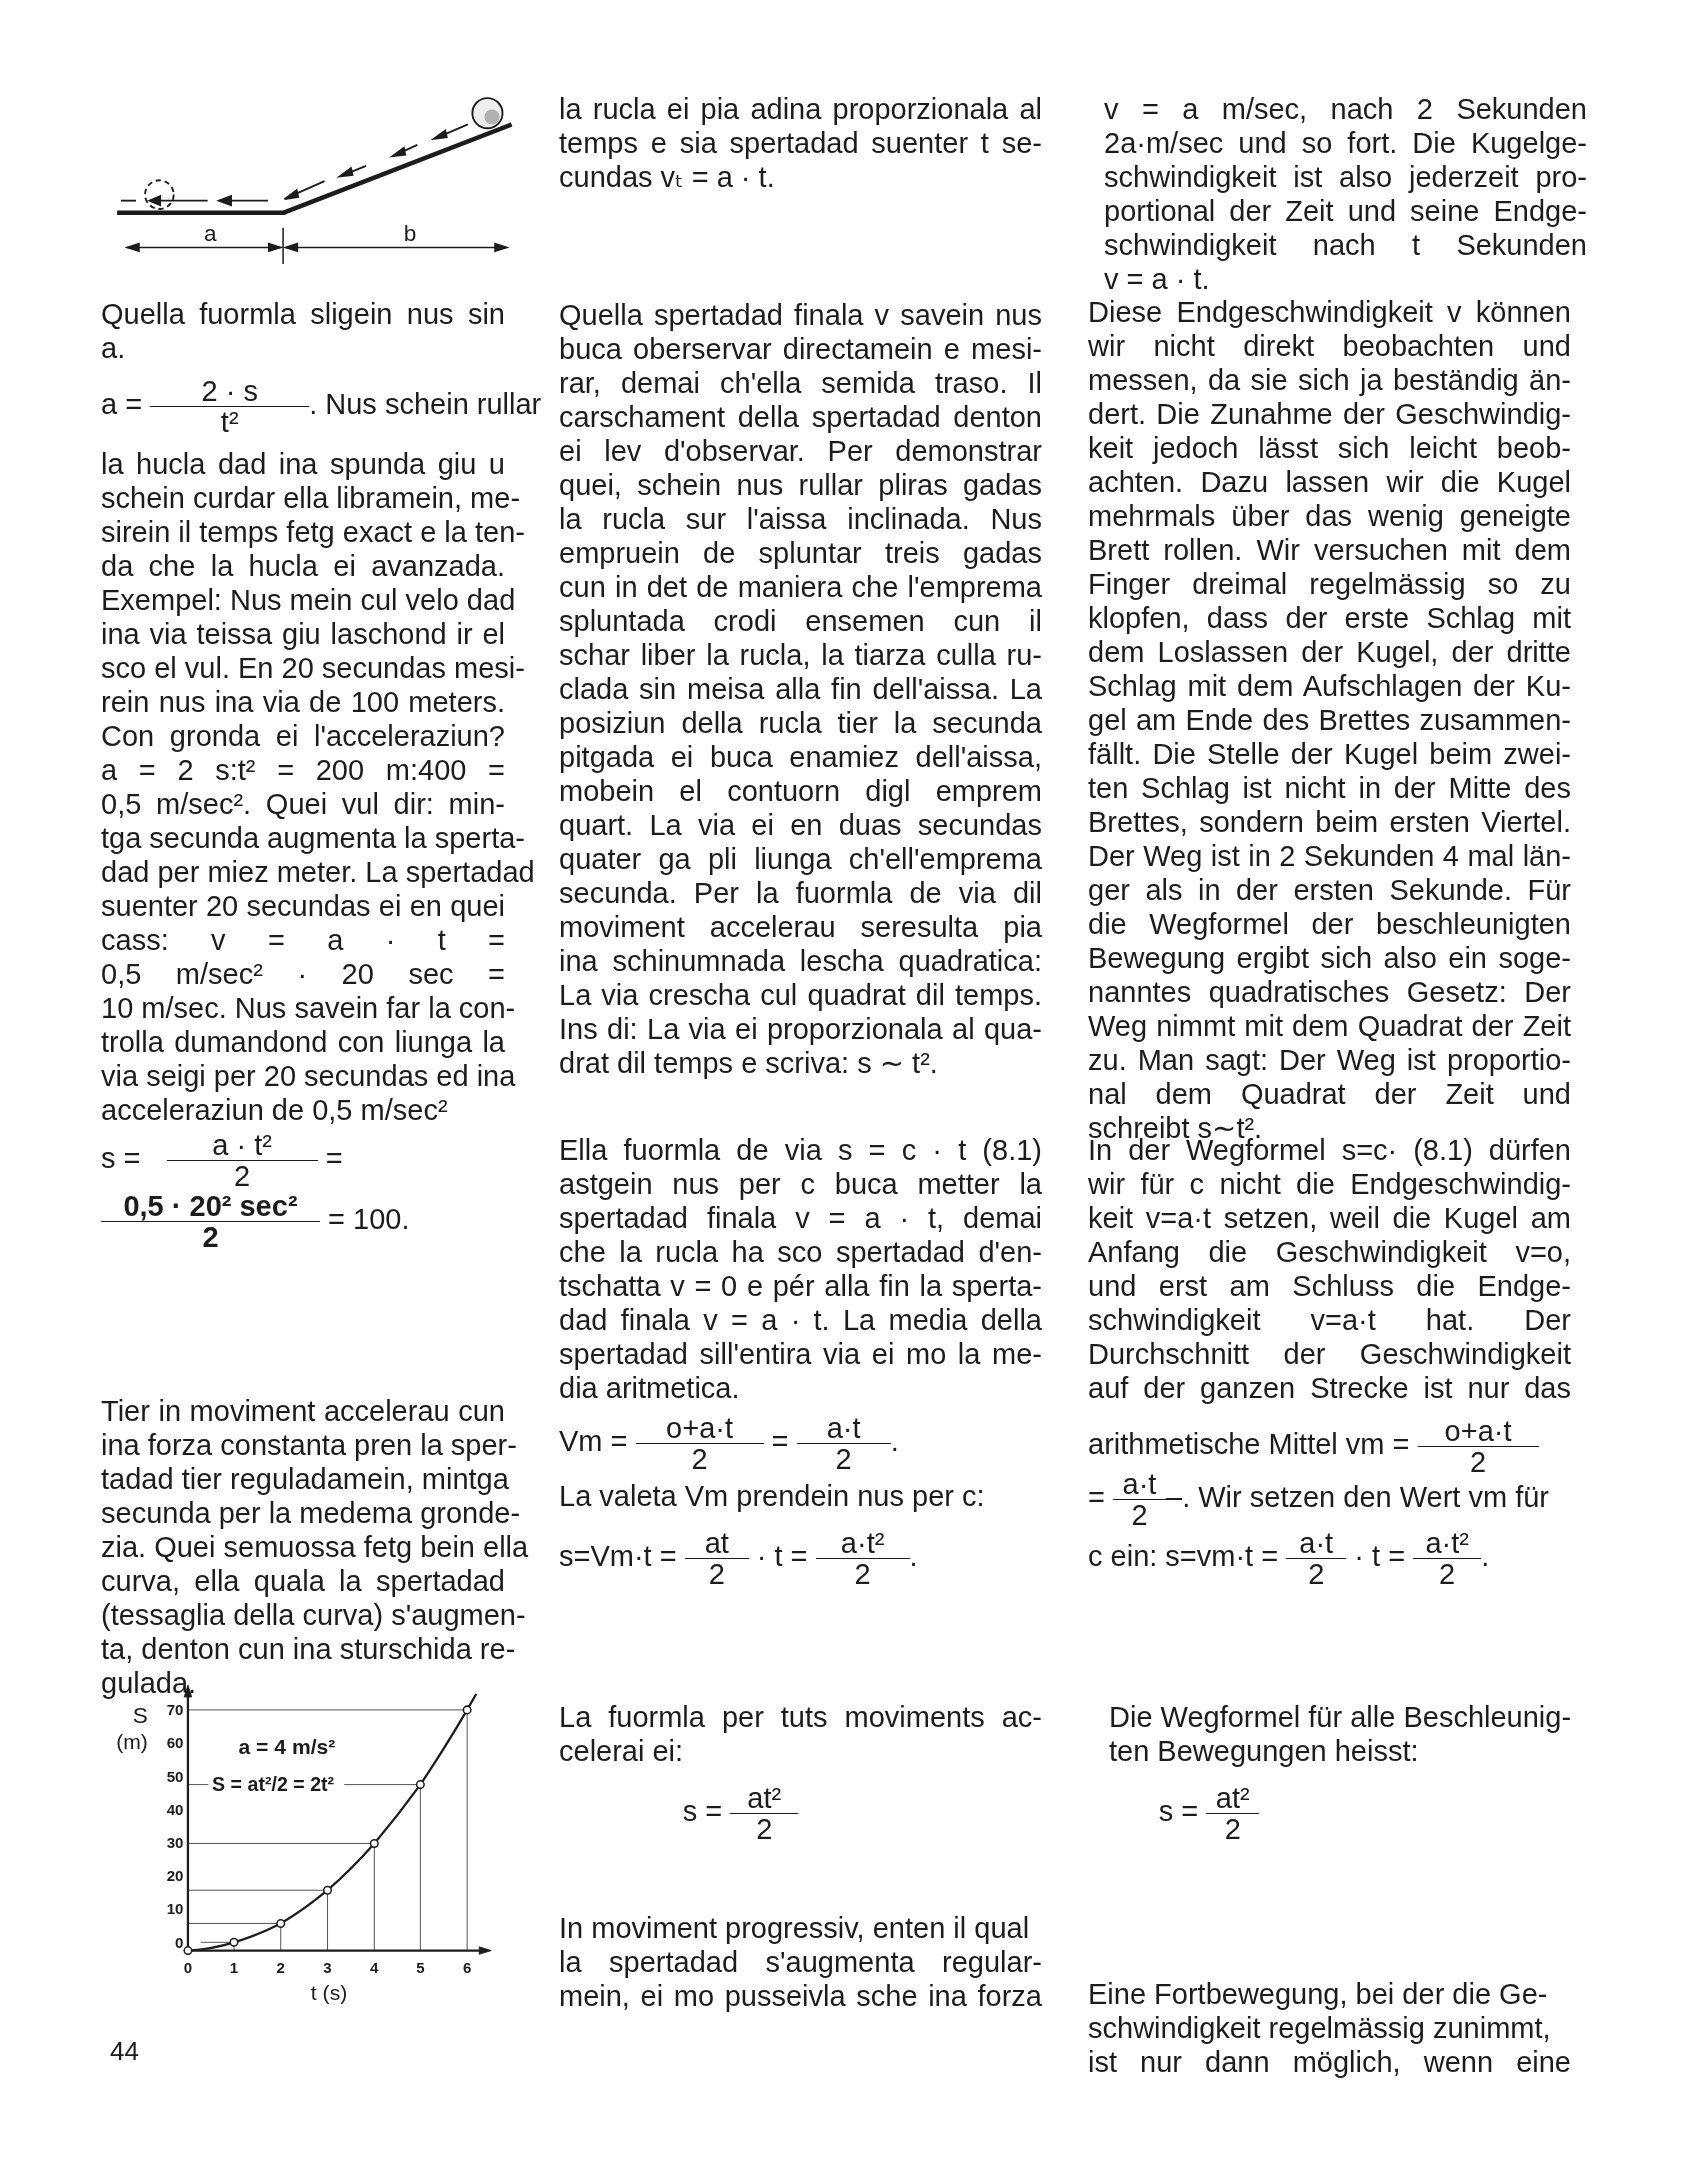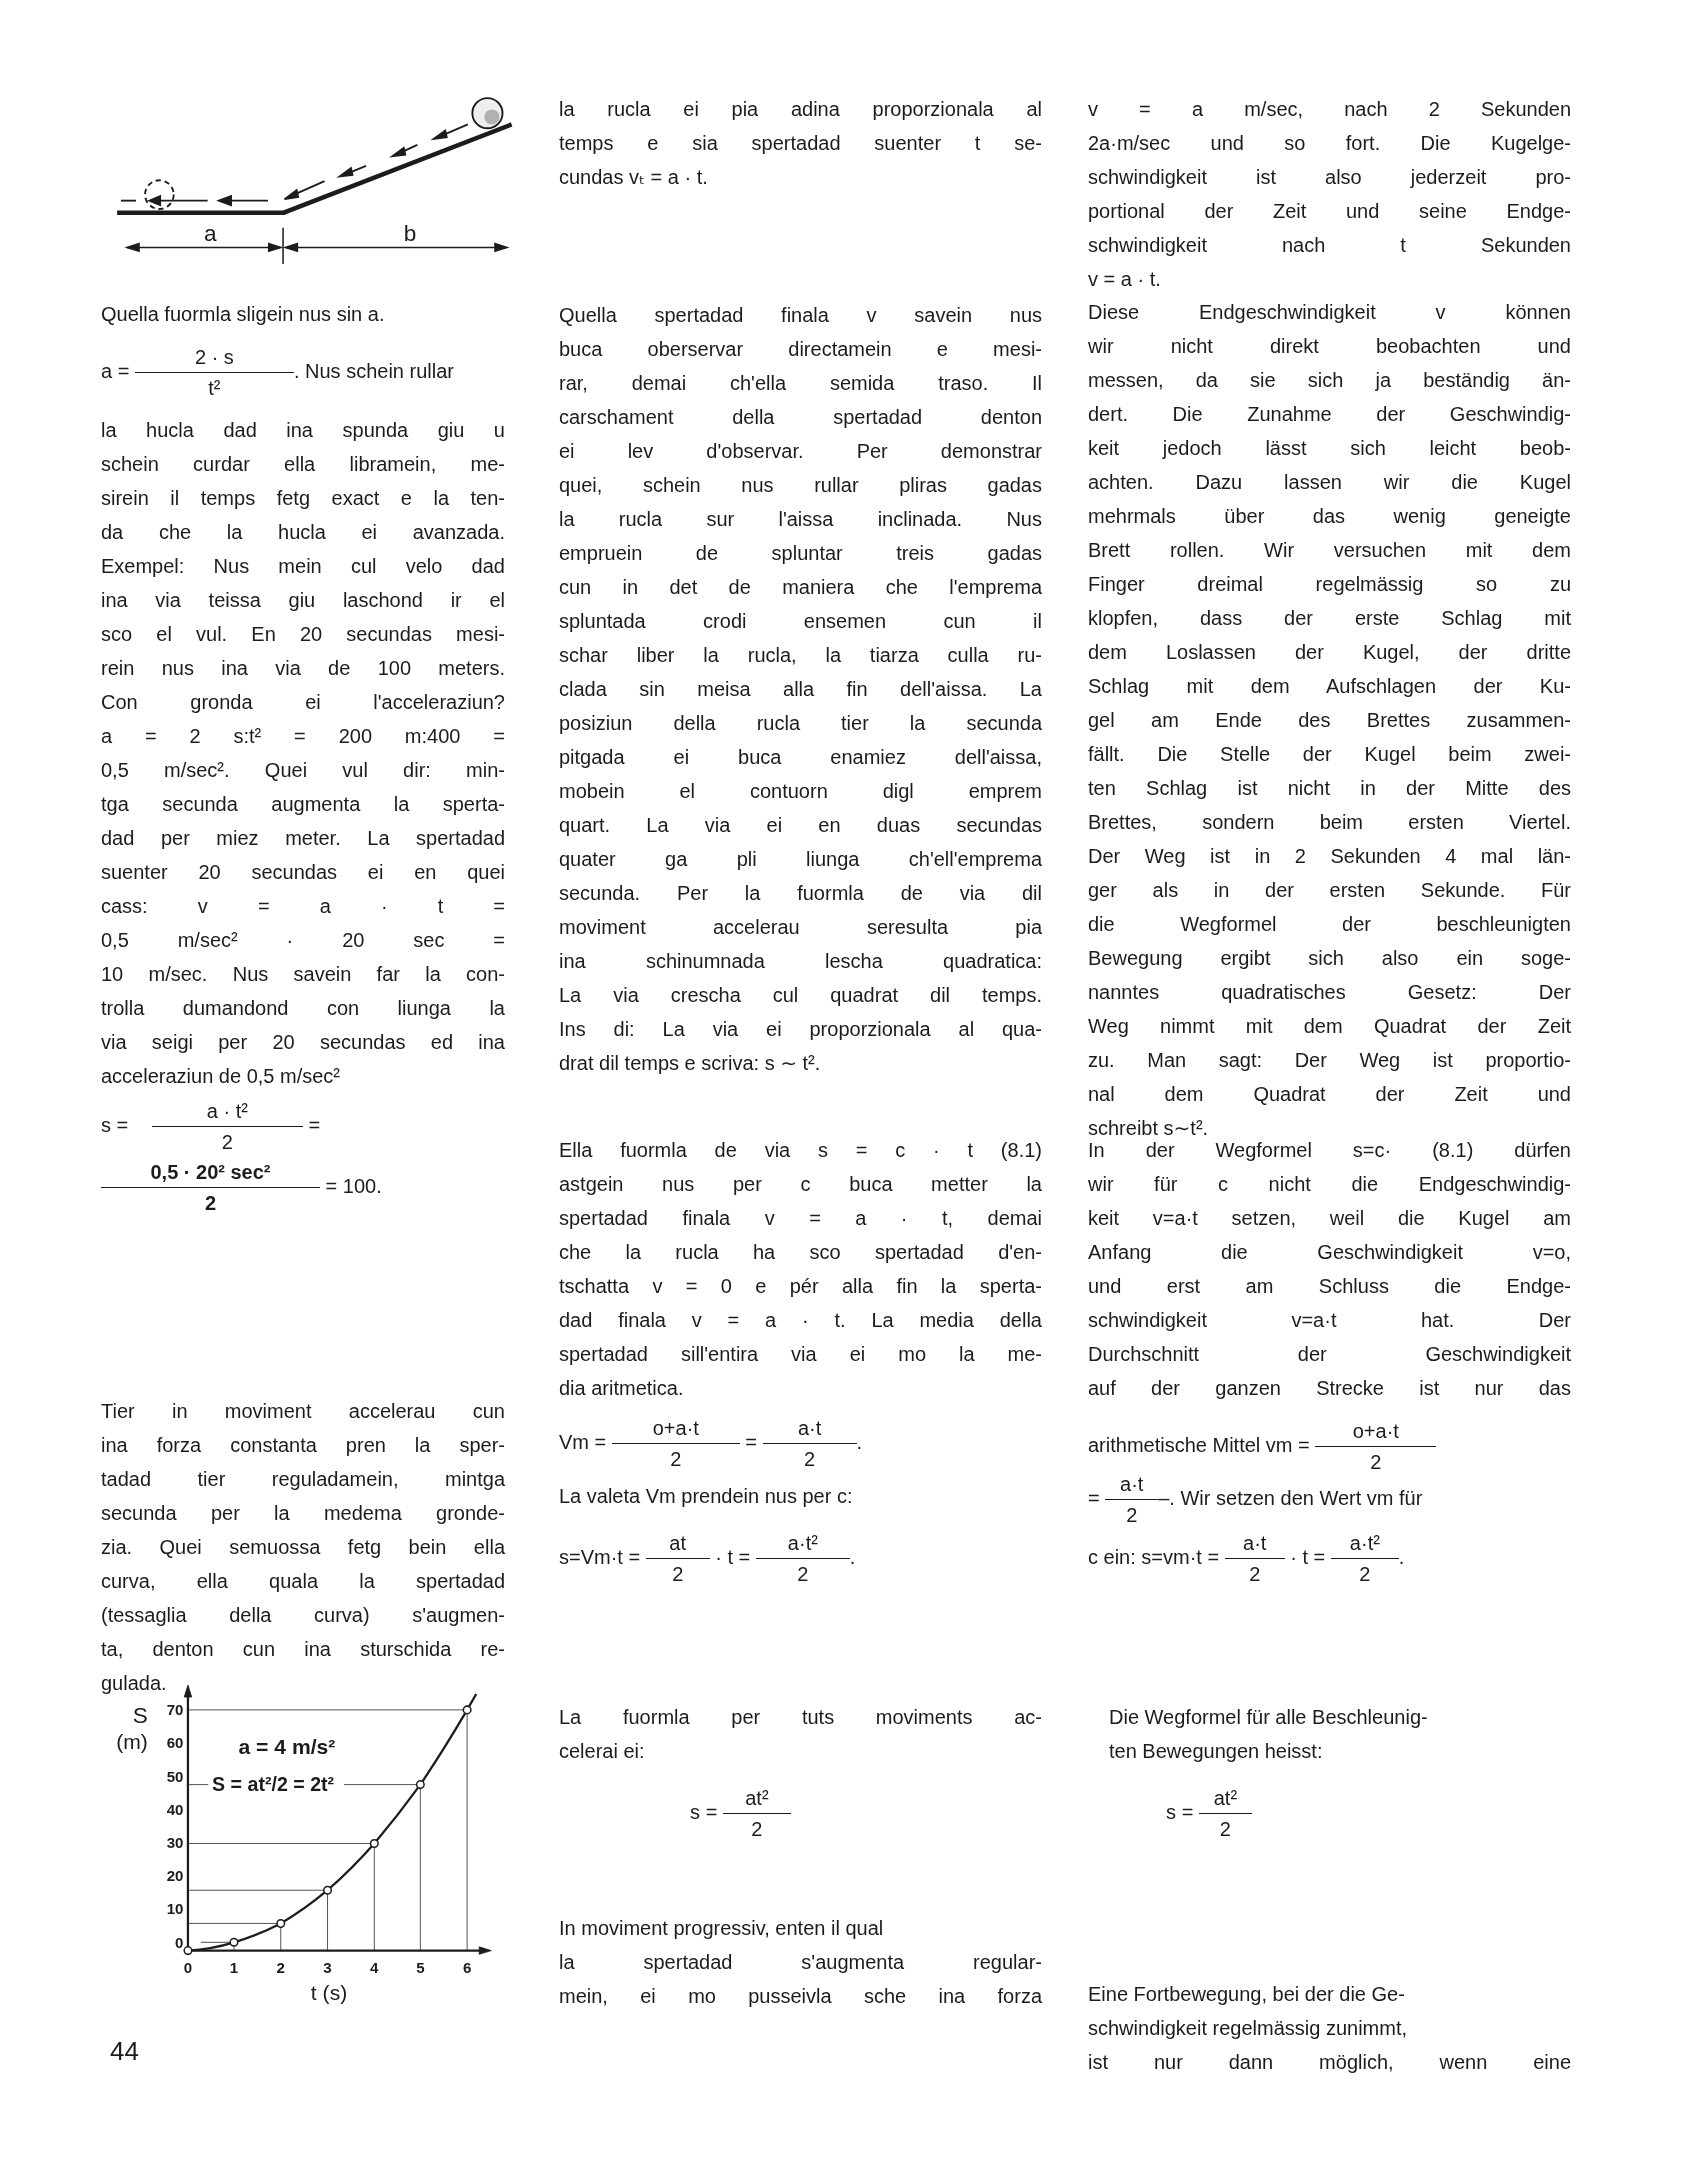--- a/index.html
+++ b/index.html
@@ -1,18 +1,18 @@
 <!DOCTYPE html>
 <html style="font-size:12px"><head>
 <meta charset="utf-8">
 <style>
   html, body { margin: 0; padding: 0; background: #ffffff; }
   body { width: 1706px; height: 2183px; position: relative; overflow: hidden;
          font-family: "Liberation Sans", "DejaVu Sans", sans-serif; color: #1c1c1c; }
-  .col { position: absolute; font-size: 20px; line-height: 34px; }
+  .col { position: absolute; font-size: 29px; line-height: 34px; }
   .col p { margin: 0; text-align: justify; text-align-last: left; }
   .colL { left: 101px; width: 404px; }
   .colM { left: 559px; width: 483px; }
   .colR { left: 1088px; width: 483px; }
   .line { display: block; text-align: justify; text-align-last: justify; white-space: nowrap; }
   .line.last { text-align-last: left; }
   .frac { display: inline-block; vertical-align: middle; text-align: center; line-height: 30px; }
   .frac .num, .frac .den { display: block; padding: 0 4.5px; }
   .frac .num { border-bottom: 1.9px solid #1c1c1c; }
   .formula { white-space: nowrap; }
@@ -266,21 +266,21 @@
     <span class="num">at²</span>
     <span class="den">2</span>
   </span>
 </div>
 <div class="col colM" style="top:1911px;">
   <span class="line last">In moviment progressiv, enten il qual</span>
   <span class="line">la spertadad s'augmenta regular-</span>
   <span class="line">mein, ei mo pusseivla sche ina forza</span>
 </div>
 
-<div class="col colR" style="top:92px;">
+<div class="col colR" style="top:92px;margin-left:16px;">
   <span class="line">v = a m/sec, nach 2 Sekunden</span>
   <span class="line">2a·m/sec und so fort. Die Kugelge-</span>
   <span class="line">schwindigkeit ist also jederzeit pro-</span>
   <span class="line">portional der Zeit und seine Endge-</span>
   <span class="line">schwindigkeit nach t Sekunden</span>
   <span class="line last">v = a · t.</span>
 </div>
 
 <div class="col colR" style="top:295px;">
   <span class="line">Diese Endgeschwindigkeit v können</span>

